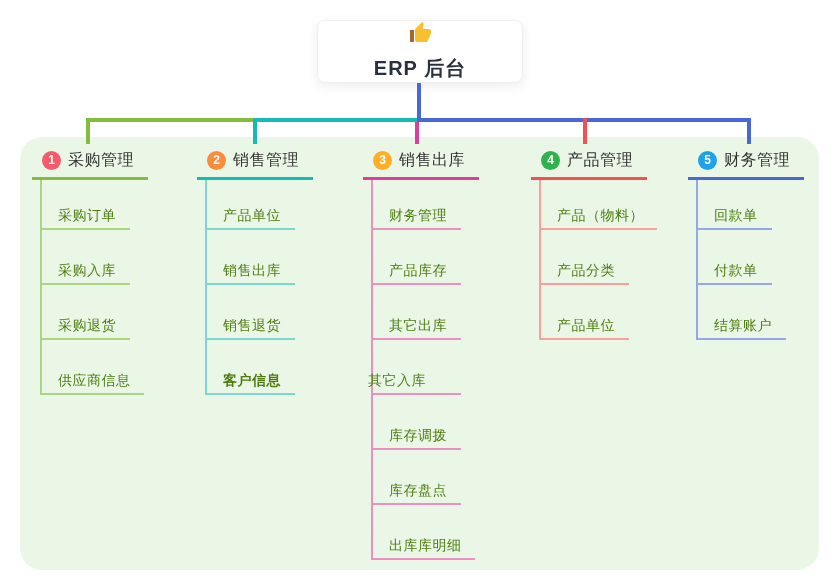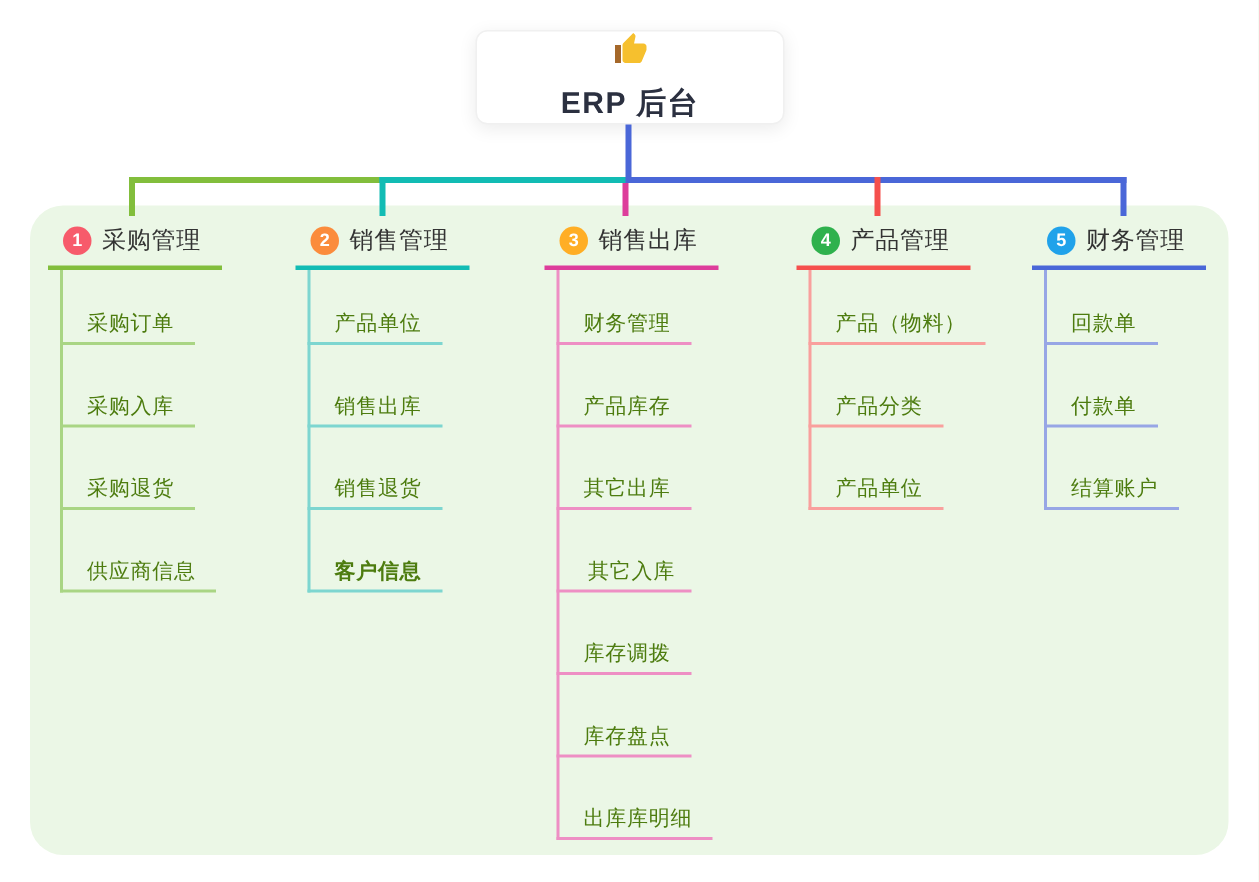--- a/index.html
+++ b/index.html
@@ -109,21 +109,21 @@
     <div class="child-label" style="left: 223px; top: 261px;">销售出库</div>
     <div class="child-label" style="left: 223px; top: 316px;">销售退货</div>
     <div class="child-label" style="left: 223px; top: 371px; font-weight: bold;">客户信息</div>
     <div class="branch-header" style="left: 373px; top: 148px;">
       <span class="badge" style="background: rgb(255, 174, 37);">3</span>
       <span class="branch-label">销售出库</span>
     </div>
     <div class="child-label" style="left: 389px; top: 206px;">财务管理</div>
     <div class="child-label" style="left: 389px; top: 261px;">产品库存</div>
     <div class="child-label" style="left: 389px; top: 316px;">其它出库</div>
-    <div class="child-label" style="left: 392px; top: 371px;">其它入库</div>
+    <div class="child-label" style="left: 368px; top: 371px;">其它入库</div>
     <div class="child-label" style="left: 389px; top: 426px;">库存调拨</div>
     <div class="child-label" style="left: 389px; top: 481px;">库存盘点</div>
     <div class="child-label" style="left: 389px; top: 536px;">出库库明细</div>
     <div class="branch-header" style="left: 541px; top: 148px;">
       <span class="badge" style="background: rgb(47, 177, 77);">4</span>
       <span class="branch-label">产品管理</span>
     </div>
     <div class="child-label" style="left: 557px; top: 206px;">产品（物料）</div>
     <div class="child-label" style="left: 557px; top: 261px;">产品分类</div>
     <div class="child-label" style="left: 557px; top: 316px;">产品单位</div>

